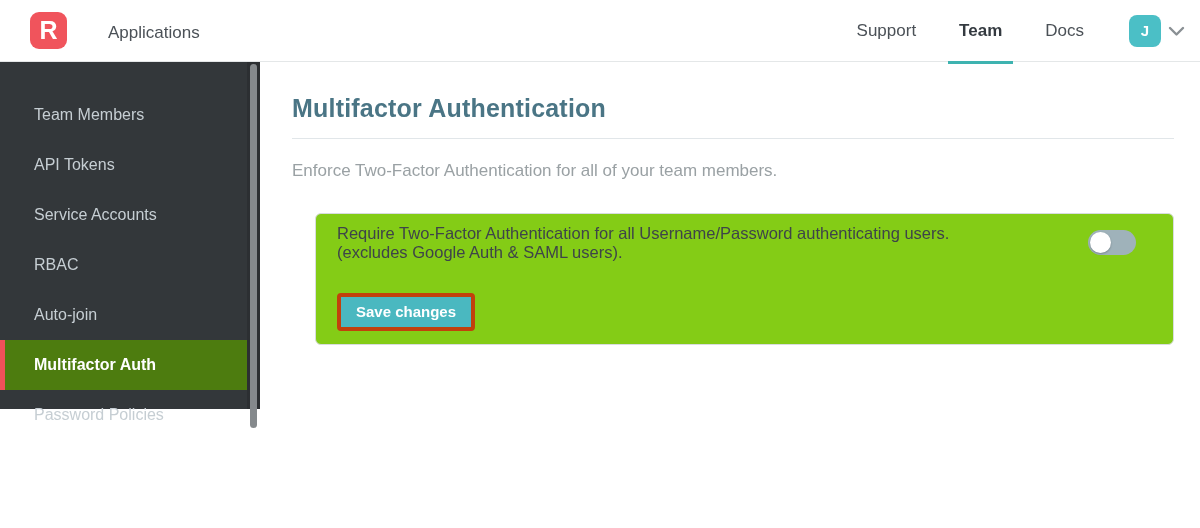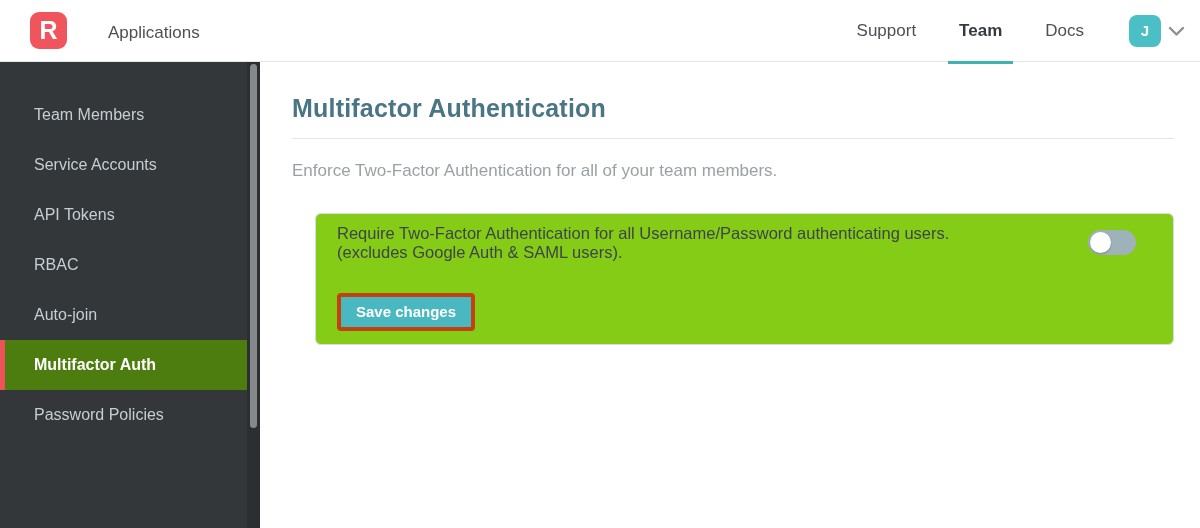--- a/index.html
+++ b/index.html
@@ -39,21 +39,21 @@
   .avatar {
     width: 32px; height: 32px; border-radius: 8px; background: #4bbfc6;
     color: #ffffff; font-weight: bold; font-size: 15px;
     display: flex; align-items: center; justify-content: center;
     margin-left: 45px; cursor: pointer;
   }
   .chevron { margin: 2px 15px 0 7px; cursor: pointer; display: flex; align-items: center; }
 
   
   .sidebar {
-    position: absolute; top: 62px; left: 0; width: 260px; height: 466px;
+    position: absolute; top: 62px; left: 0; width: 260px; height: 347px;
     background: #33373a; z-index: 2;
   }
   .side-track {
     position: absolute; top: 0; right: 0; width: 13px; height: 100%;
     background: rgba(0,0,0,0.13);
   }
   .side-thumb {
     position: absolute; top: 2px; right: 3px; width: 7px; height: 364px;
     border-radius: 4px; background: #85898c; cursor: pointer;
   }
@@ -132,22 +132,22 @@
       <svg width="17" height="11" viewBox="0 0 17 11">
         <polyline points="2,2 8.5,8.5 15,2" fill="none" stroke="#8a9094" stroke-width="2.4" stroke-linecap="round" stroke-linejoin="round"></polyline>
       </svg>
     </div>
   </div>
 </div>
 
 <div class="sidebar">
   <div class="side-list">
     <div class="side-item">Team Members</div>
+    <div class="side-item">API Tokens</div>
     <div class="side-item">Service Accounts</div>
-    <div class="side-item">API Tokens</div>
     <div class="side-item">RBAC</div>
     <div class="side-item">Auto-join</div>
     <div class="side-item active">Multifactor Auth</div>
     <div class="side-item">Password Policies</div>
   </div>
   <div class="side-track"></div>
   <div class="side-thumb"></div>
 </div>
 
 <div class="main">

